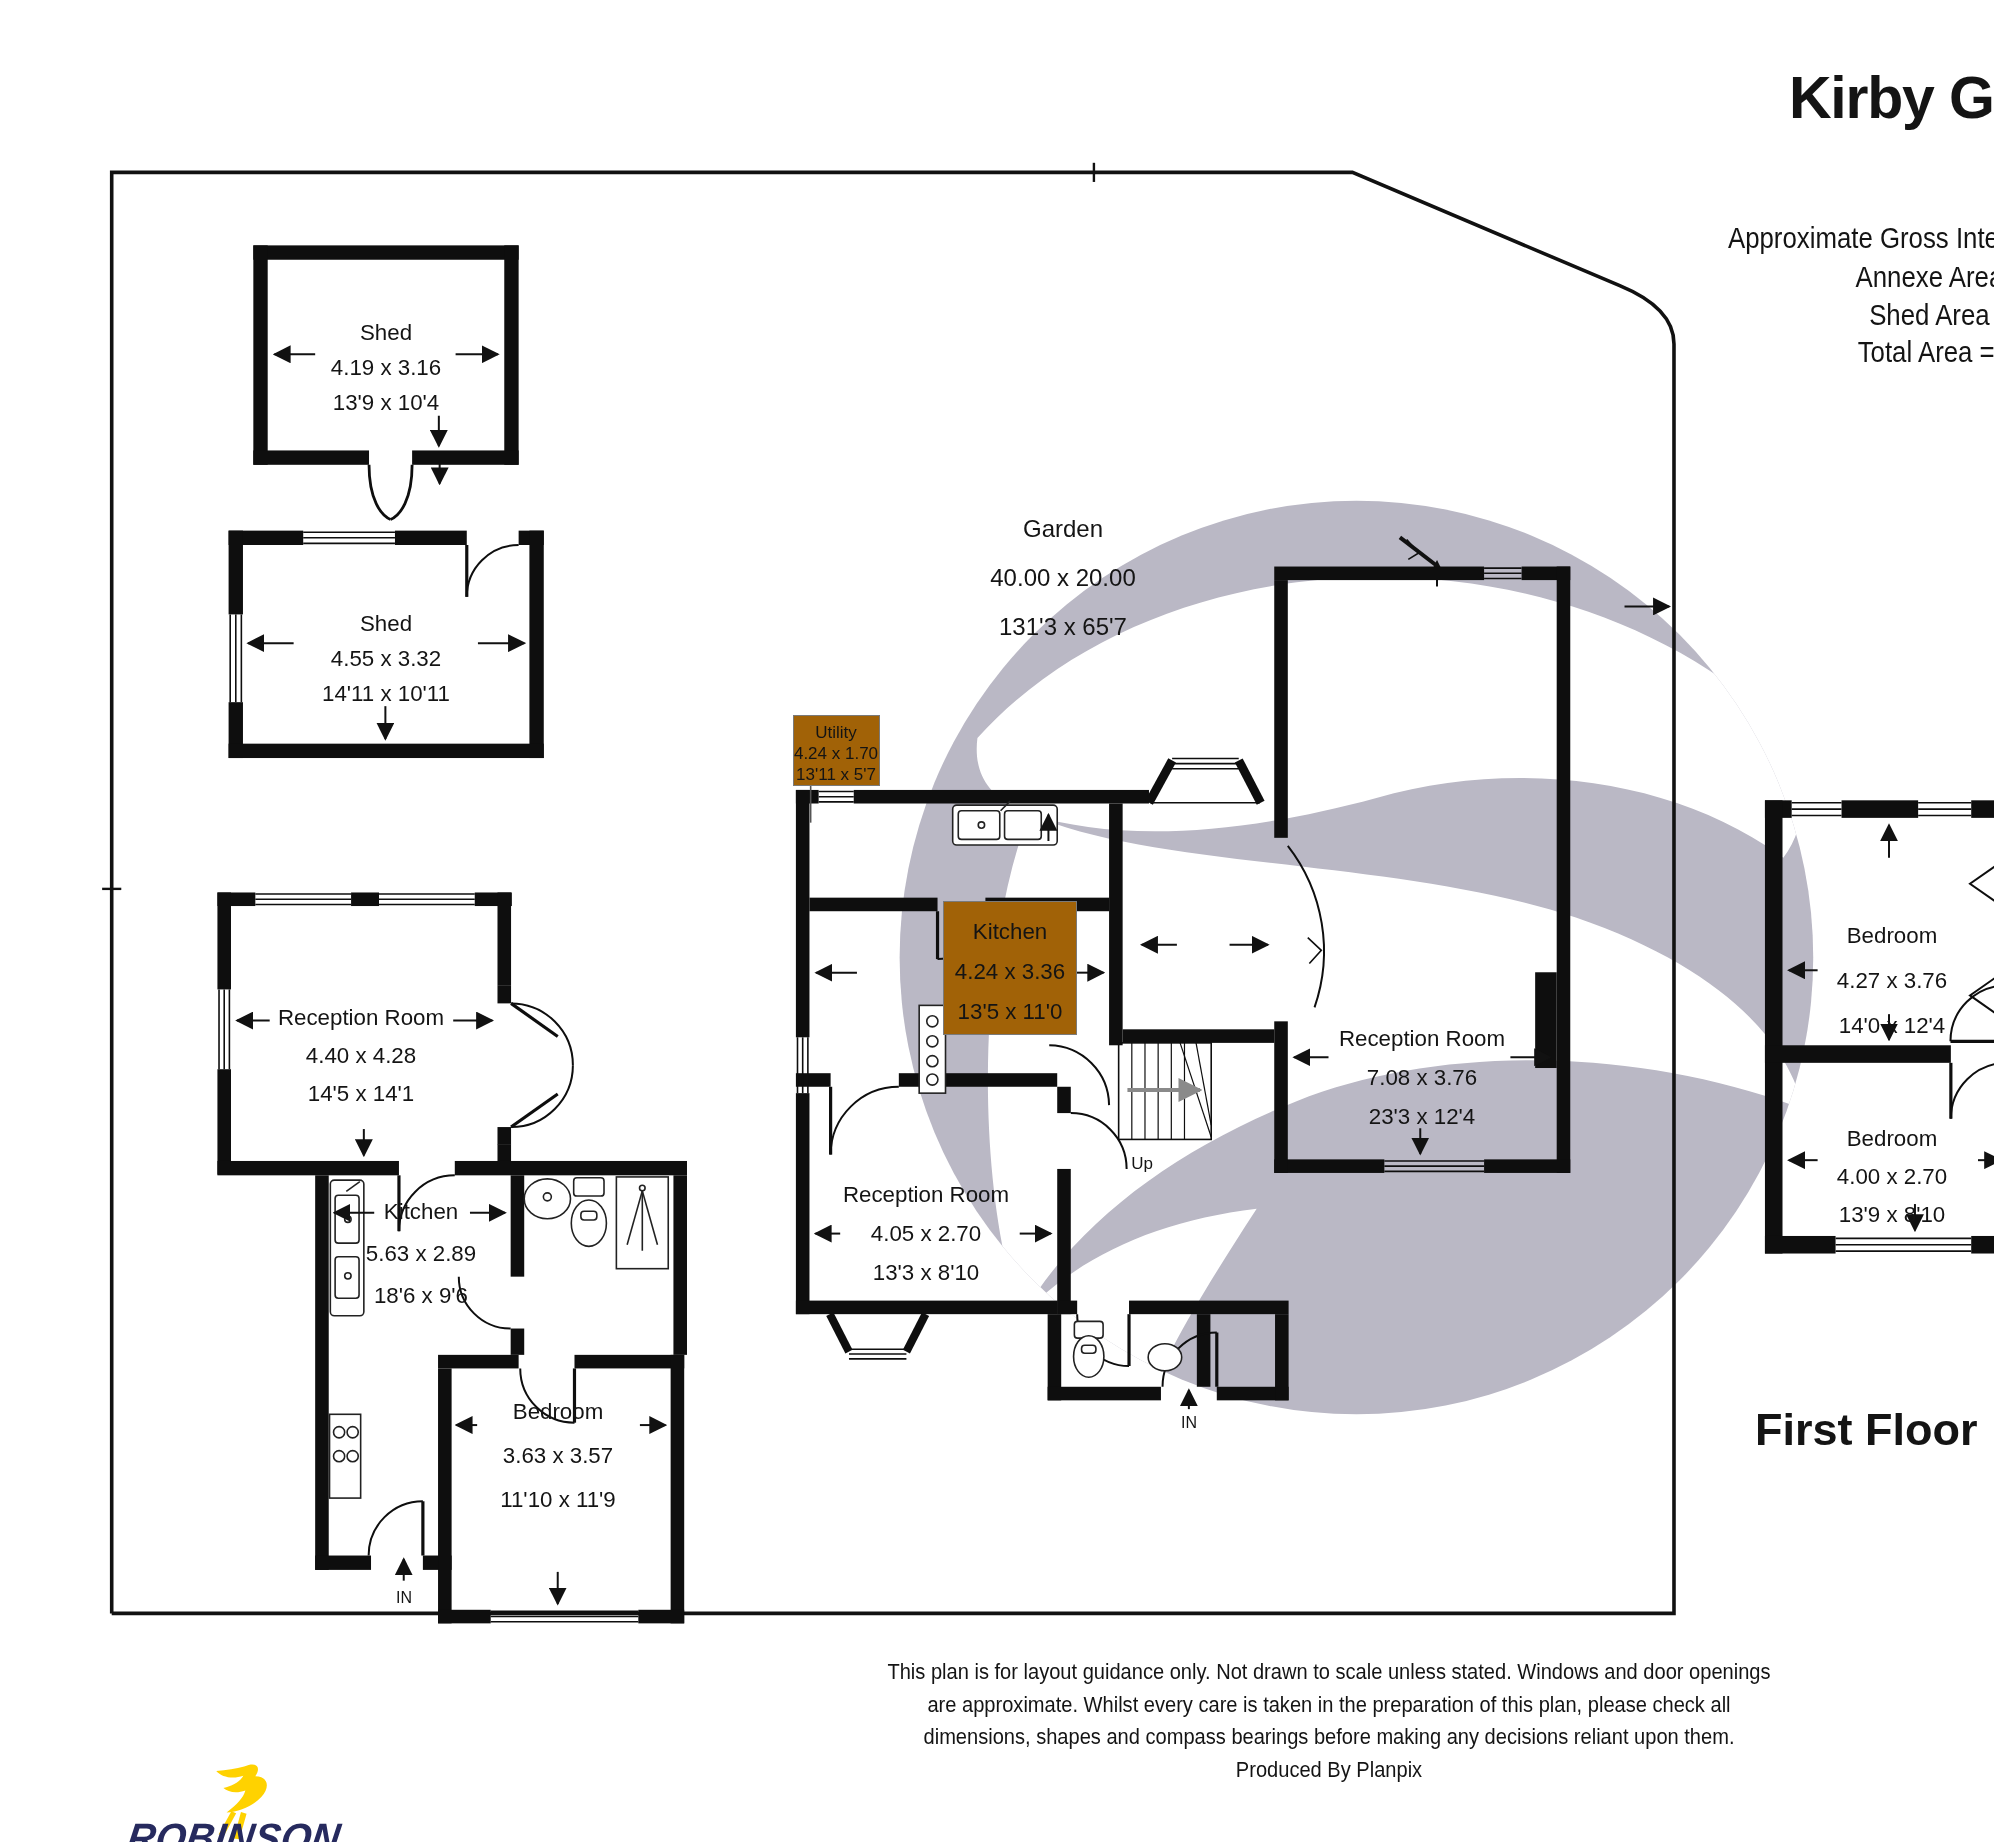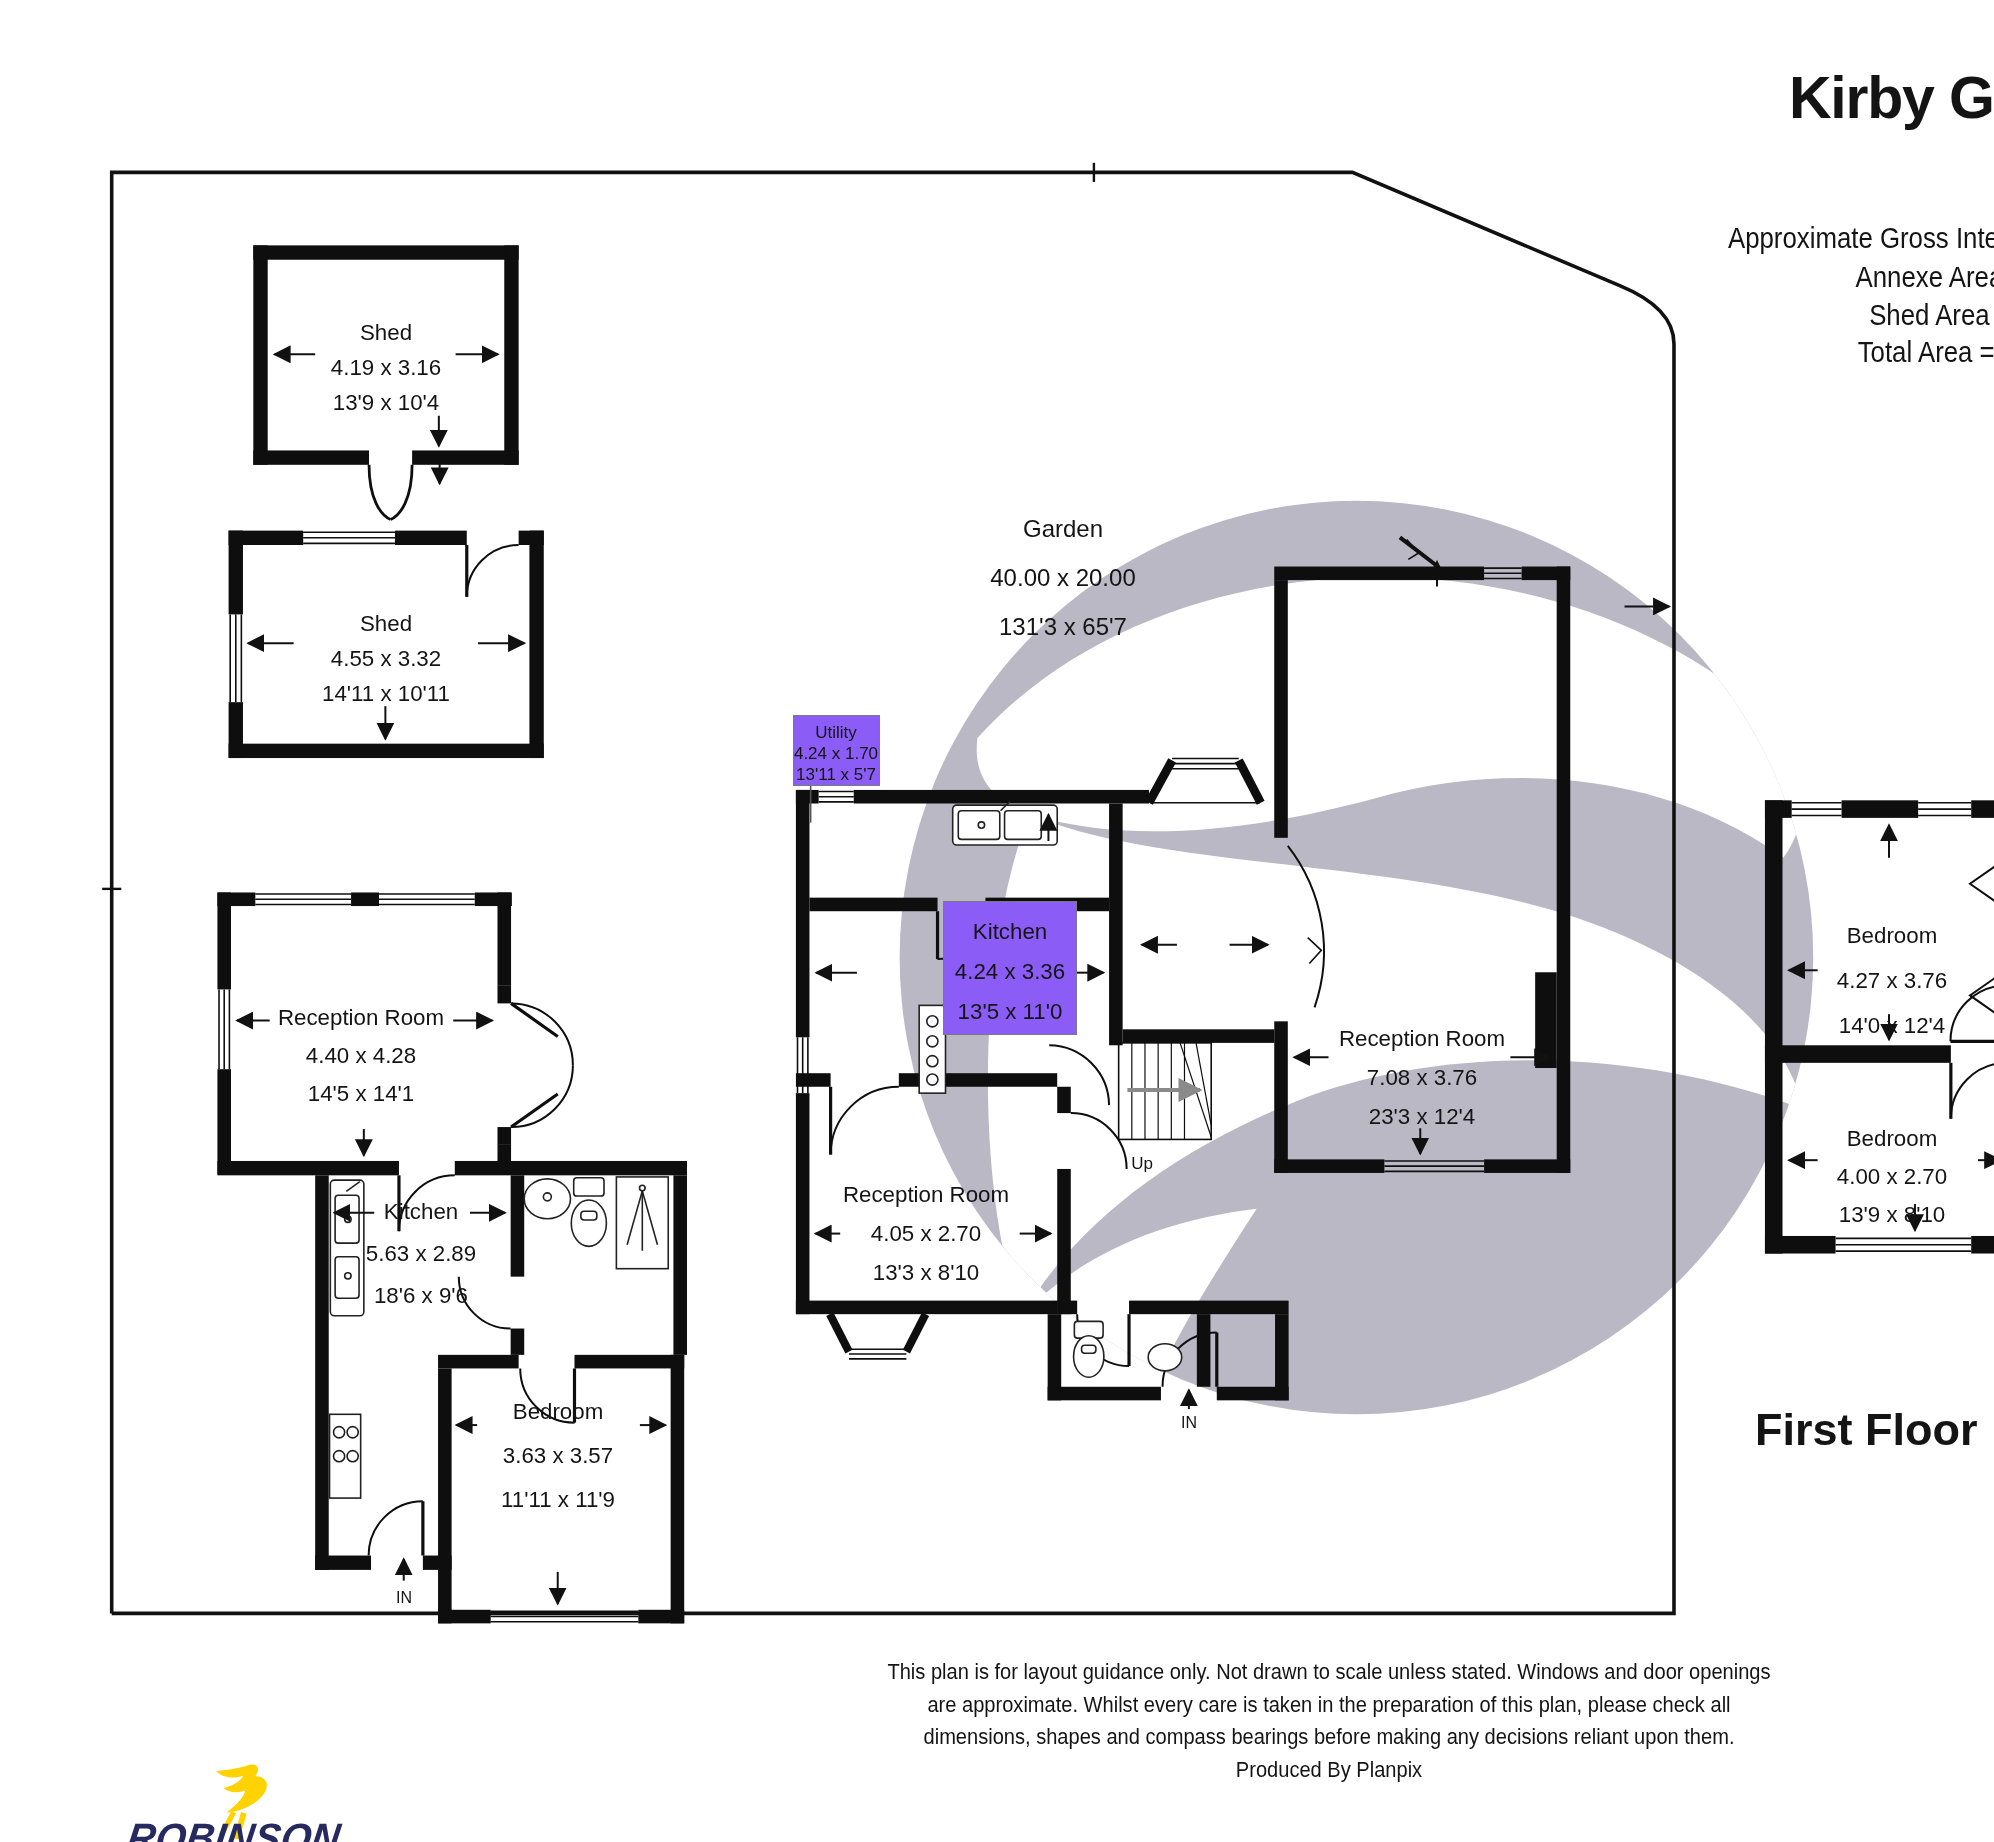--- a/index.html
+++ b/index.html
@@ -8,21 +8,21 @@
   .canvas svg{position:absolute;left:0;top:0;}
   .lbl{position:absolute;transform:translateX(-50%);text-align:center;white-space:nowrap;color:#141414;}
   .rm  div{line-height:inherit;}
   .title{font-size:59px;font-weight:700;letter-spacing:-1.2px;}
   .area{font-size:30px;transform:translateX(-50%) scaleX(0.86);}
   .rtxt{font-size:22.3px;}
   .small{font-size:17px;}
   .floorlbl{font-size:45px;font-weight:700;transform:none;}
   .disc{font-size:22.3px;transform:translateX(-50%) scaleX(0.9);}
   .mark{font-size:17px;}
-  .box{position:absolute;background:#8b5cf6;border:1.2px solid #7a7a7a;text-align:center;}
+  .box{position:absolute;background:#a16207;border:1.2px solid #7a7a7a;text-align:center;}
   .logo{position:absolute;color:#262a5e;font-weight:700;font-style:italic;
         transform:skewX(-8deg) scaleX(0.95);transform-origin:left bottom;letter-spacing:0.4px;}
 </style>
 </head>
 <body>
 
 <div class="canvas">
 
 <svg width="2657" height="1842" viewBox="0 0 6660 4617">
   <defs>
@@ -577,21 +577,21 @@
 
 <div class="lbl rm rtxt" style="left:421px;top:1191px;line-height:42px;">
   <div>Kitchen</div>
   <div>5.63 x 2.89</div>
   <div>18'6 x 9'6</div>
 </div>
 
 <div class="lbl rm rtxt" style="left:558px;top:1390px;line-height:44px;">
   <div>Bedroom</div>
   <div>3.63 x 3.57</div>
-  <div>11'11 x 11'9</div>
+  <div>11'10 x 11'9</div>
 </div>
 
 <div class="lbl rm rtxt" style="left:1892px;top:913px;line-height:45px;">
   <div>Bedroom</div>
   <div>4.27 x 3.76</div>
   <div>14'0 x 12'4</div>
 </div>
 
 <div class="lbl rm rtxt" style="left:1892px;top:1120px;line-height:38px;">
   <div>Bedroom</div>

